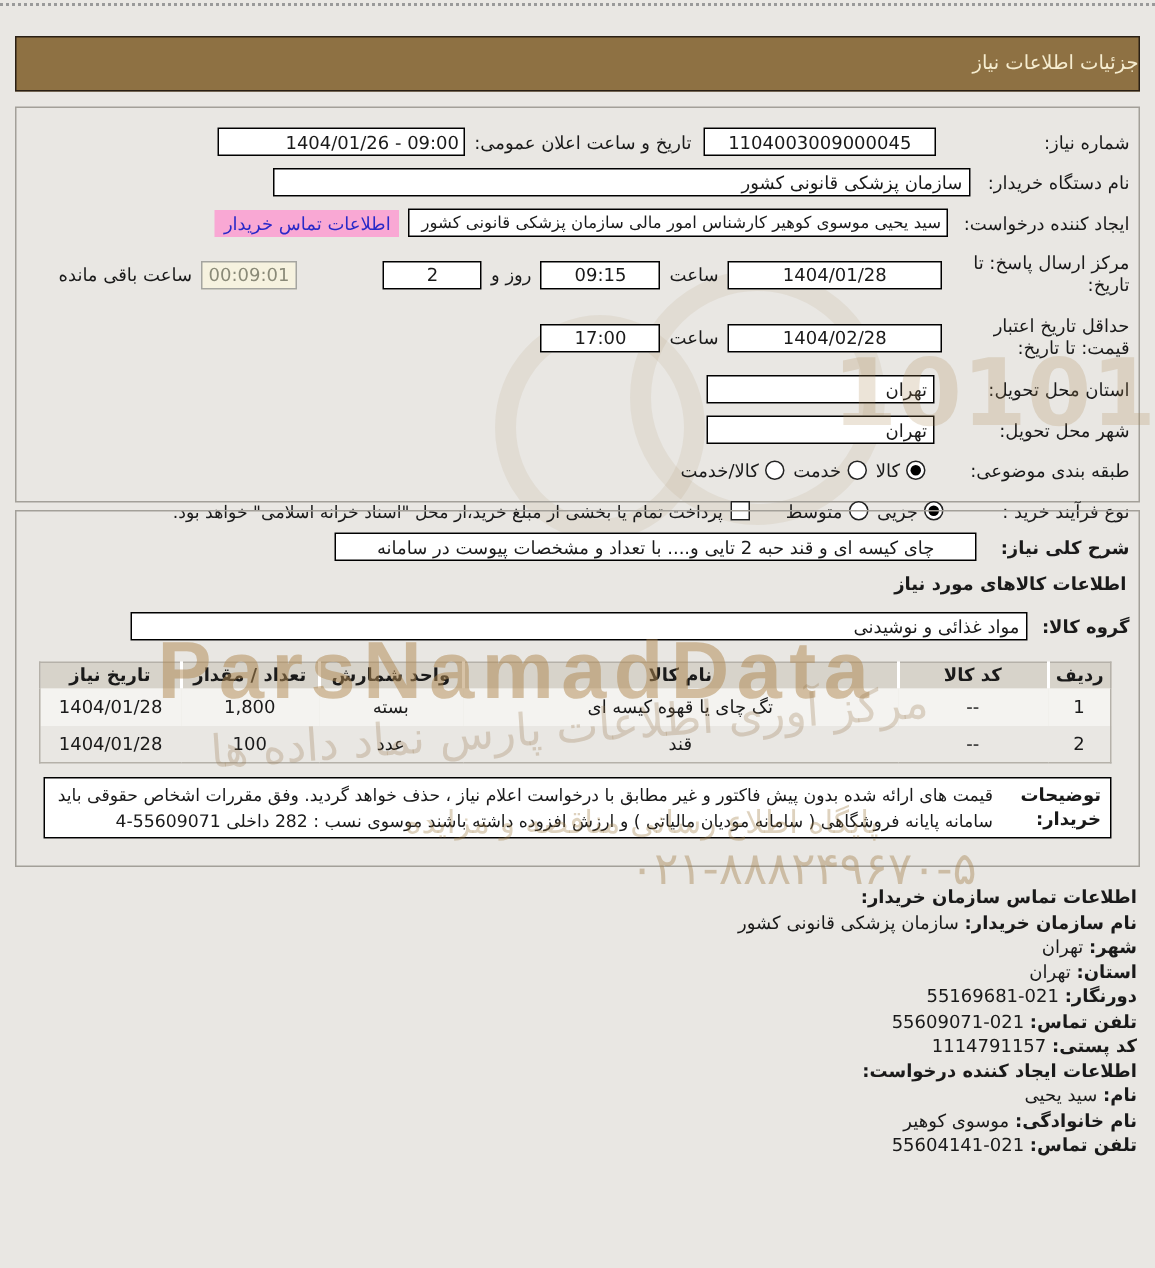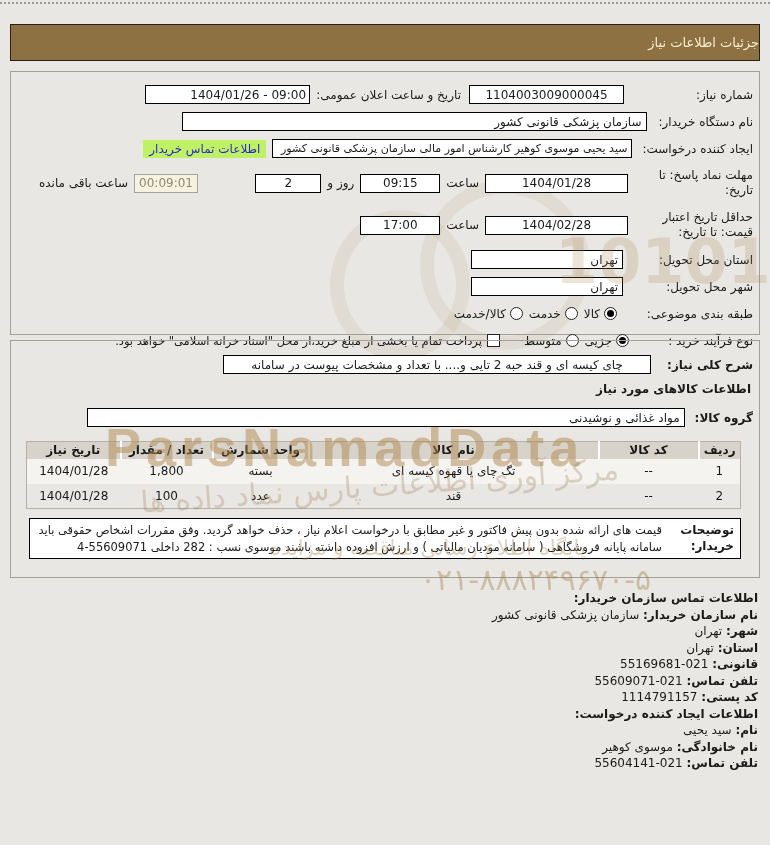--- a/index.html
+++ b/index.html
@@ -45,21 +45,21 @@
   .worg { width: 465px; margin-right: 12px; }
   .wcreator { width: 360px; margin-right: 10px; font-size: 11px; }
   .wdate { width: 143px; }
   .wtime { width: 80px; }
   .wdays { width: 66px; }
   .mr8 { margin-right: 8px; } .mr6 { margin-right: 6px; }
   .lblw125 { width: 125px; }
   .lblw130 { width: 130px; }
   .lblw118 { width: 118px; }
   .link {
-    color: #2929c8; background: #bef264; padding: 2px 6px;
+    color: #2929c8; background: #f9a8d4; padding: 2px 6px;
     margin-right: 6px; cursor: pointer; white-space: nowrap;
   }
   .remaining-group { margin-inline-start: auto; display: flex; align-items: center; margin-left: 22px; }
   .remain-box {
     width: 64px; height: 19px; background: #f6f2df; border: 1px solid #a5a5a0;
     color: #8a8a78; display: flex; align-items: center; justify-content: center;
     direction: ltr; margin-left: 6px;
   }
   .radio {
     width: 13px; height: 13px; border: 1px solid #222; border-radius: 50%;
@@ -148,21 +148,21 @@
     <span class="inp worg">سازمان پزشکی قانونی کشور</span>
   </div>
 
   <div class="frow">
     <span class="lbl">ایجاد کننده درخواست:</span>
     <span class="inp wcreator">سید یحیی موسوی کوهیر کارشناس امور مالی سازمان پزشکی قانونی کشور</span>
     <span class="link">اطلاعات تماس خریدار</span>
   </div>
 
   <div class="frow" style="min-height:34px">
-    <span class="lbl lbl2l lblw125">مهلت نماد پاسخ: تا تاریخ:</span>
+    <span class="lbl lbl2l lblw125">مرکز ارسال پاسخ: تا تاریخ:</span>
     <span class="inp wdate center ltrnum">1404/01/28</span>
     <span class="lbl mr6">ساعت</span>
     <span class="inp wtime center mr6 ltrnum">09:15</span>
     <span class="lbl mr6">روز و</span>
     <span class="inp wdays center mr6">2</span>
     <span class="remaining-group">
       <span class="remain-box">00:09:01</span>
       <span class="lbl">ساعت باقی مانده</span>
     </span>
   </div>
@@ -286,21 +286,21 @@
   </div>
   <div class="line">
     <span class="bold">شهر:</span>
     <span>تهران</span>
   </div>
   <div class="line">
     <span class="bold">استان:</span>
     <span>تهران</span>
   </div>
   <div class="line">
-    <span class="bold">قانونی:</span>
+    <span class="bold">دورنگار:</span>
     <span class="ltrnum">55169681-021</span>
   </div>
   <div class="line">
     <span class="bold">تلفن تماس:</span>
     <span class="ltrnum">55609071-021</span>
   </div>
   <div class="line">
     <span class="bold">کد پستی:</span>
     <span>1114791157</span>
   </div>

